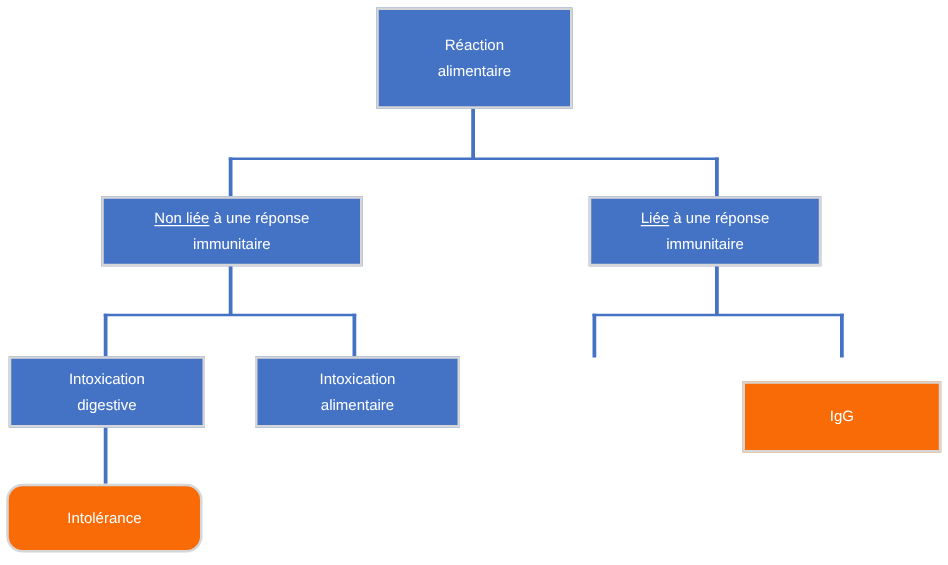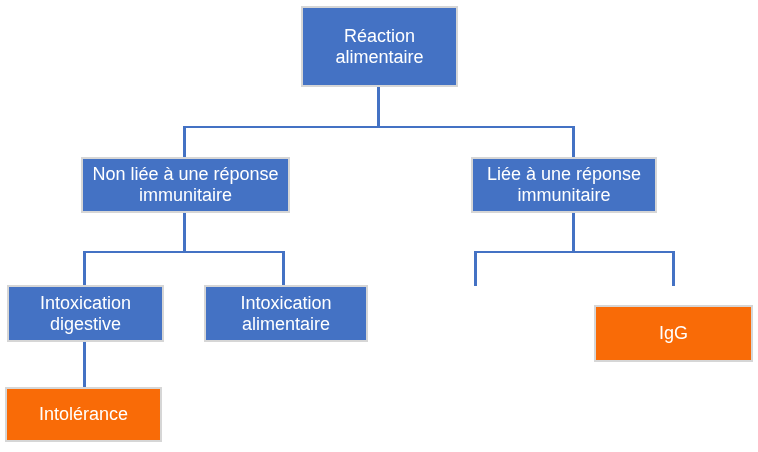--- a/index.html
+++ b/index.html
@@ -14,27 +14,27 @@
   .node {
     position: absolute;
     box-sizing: border-box;
     border: 2px solid var(--border);
     color: var(--text);
     display: flex;
     flex-direction: column;
     align-items: center;
     justify-content: center;
     text-align: center;
-    font-size: 18px;
+    font-size: 12px;
     line-height: 21px;
   }
   .node.blue   { background: var(--blue); }
   .node.orange { background: var(--orange); }
   .ln { display: block; white-space: pre; }
-  .u  { text-underline-offset: 2px; }
+  .u  { text-decoration: underline; text-underline-offset: 2px; }
   .conn { position: absolute; background: var(--line); }
   .conn.v { width: 3px; }
   .conn.h { height: 2px; }
 </style>
 </head>
 <body>
 
 <div id="canvas">
 
   <div class="conn v" style="left:376.5px; top:87px; height:40px;"></div>
@@ -77,17 +77,17 @@
   <div class="node blue" style="left:204px; top:285px; width:164px; height:57px;">
     <span class="ln">Intoxication</span>
     <span class="ln">alimentaire</span>
   </div>
 
 
   <div class="node orange" style="left:594px; top:285px; width:159px; height:57px;margin-top:20px;">
     <span class="ln">IgG</span>
   </div>
 
-  <div class="node orange" style="left:5px; top:387px; width:157px; height:55px;">
+  <div class="node orange" style="left:5px; top:387px; width:157px; height:55px;border-radius:13px;">
     <span class="ln">Intolérance</span>
   </div>
 
 </div>
 
 </body></html>

